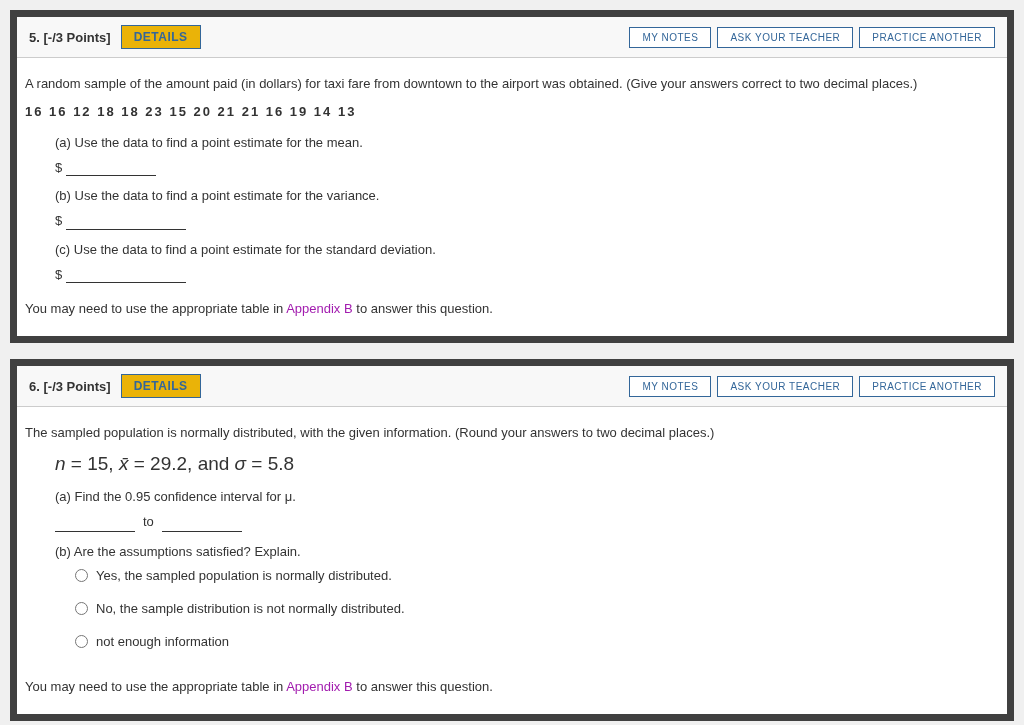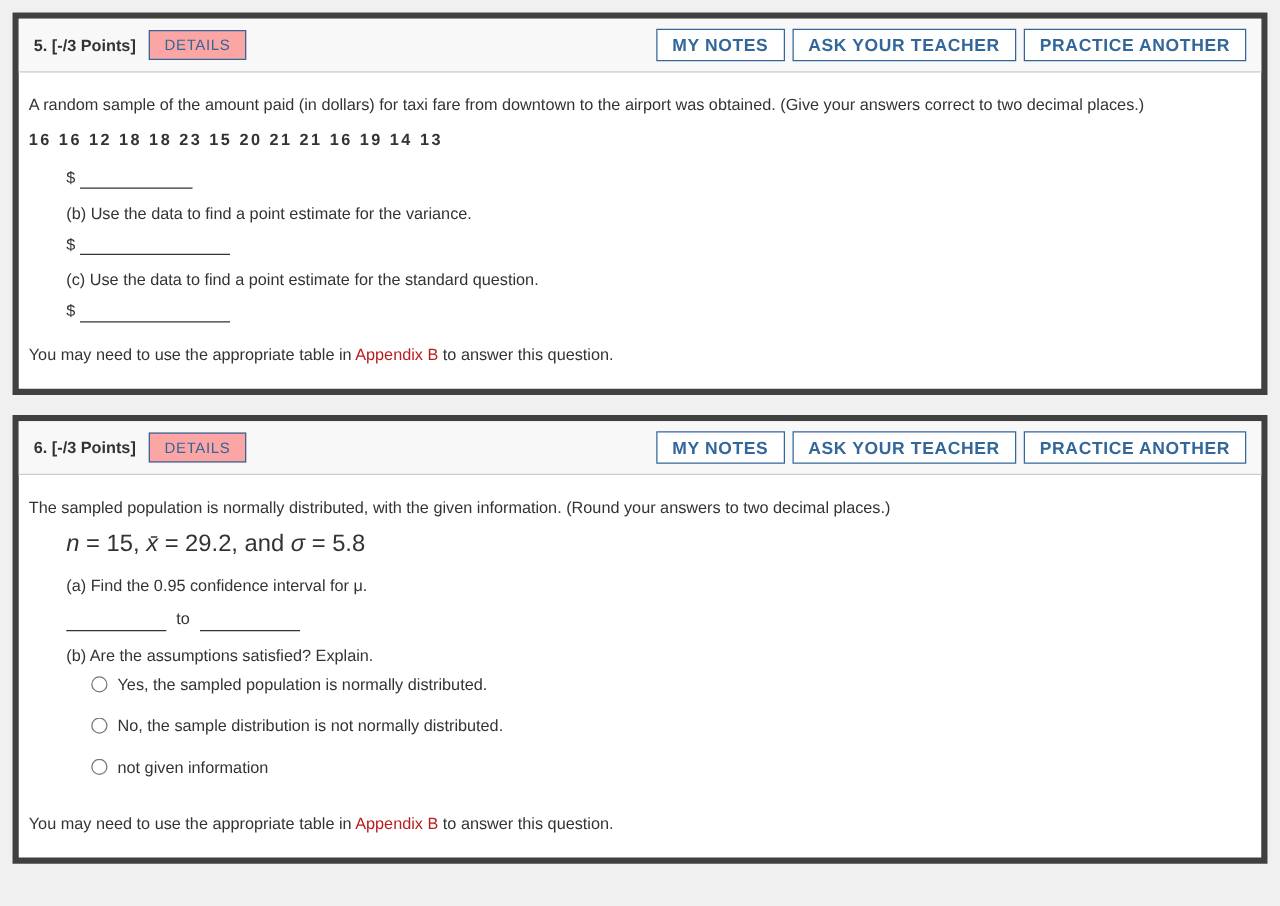--- a/index.html
+++ b/index.html
@@ -12,58 +12,58 @@
     .page-wrapper {
       max-width: 1024px;
       margin: 0 auto;
       padding: 10px;
       display: flex;
       flex-direction: column;
       gap: 16px;
     }
     .question-block {
       background: #fff;
-      border: 5px solid #404040;
+      border: 7px solid #404040;
     }
     .question-header {
       display: flex;
       align-items: center;
       padding: 8px 12px;
       background: #f8f8f8;
       border-bottom: 1px solid #ccc;
       gap: 10px;
     }
     .question-number {
       font-weight: bold;
       font-size: 13px;
       white-space: nowrap;
     }
     .btn-details {
       border: 1px solid #336699;
-      background: #fca5a5;
+      background: #eab308;
       color: #336699;
       padding: 4px 12px;
       font-size: 12px;
       cursor: pointer;
-      font-weight: normal;
+      font-weight: bold;
       letter-spacing: 0.5px;
     }
     .spacer { flex: 1; }
     .header-right-btns {
       display: flex;
       gap: 6px;
     }
     .btn-header {
       border: 1px solid #336699;
       background: #fff;
       color: #336699;
       padding: 4px 12px;
-      font-size: 14px;
+      font-size: 10px;
       cursor: pointer;
-      font-weight: bold;
+      font-weight: normal;
       letter-spacing: 0.5px;
     }
     .question-body {
       padding: 16px 20px 20px 8px;
     }
     .question-text {
       font-size: 13px;
       color: #333;
       margin-bottom: 10px;
       line-height: 1.5;
@@ -100,21 +100,21 @@
     }
     .text-input-wide {
       width: 120px;
     }
     .appendix-note {
       margin-top: 18px;
       font-size: 13px;
       color: #333;
     }
     .appendix-link {
-      color: #b91c1c;
+      color: #a21caf;
       text-decoration: none;
     }
     .confidence-row {
       display: flex;
       align-items: flex-start;
       margin: 8px 0 10px 30px;
       gap: 8px;
     }
     .confidence-input {
       border: none;
@@ -166,32 +166,33 @@
       <div class="header-right-btns">
         <button class="btn-header">MY NOTES</button>
         <button class="btn-header">ASK YOUR TEACHER</button>
         <button class="btn-header">PRACTICE ANOTHER</button>
       </div>
     </div>
     <div class="question-body">
       <p class="question-text">A random sample of the amount paid (in dollars) for taxi fare from downtown to the airport was obtained. (Give your answers correct to two decimal places.)</p>
       <div class="data-line">16  16  12  18  18  23  15  20  21  21  16  19  14  13</div>
 
+      <div class="sub-question">(a) Use the data to find a point estimate for the mean.</div>
       <div class="input-row">
         <span class="dollar-sign">$</span>
         <input class="text-input" type="text" style="">
       </div>
 
       <div class="sub-question">(b) Use the data to find a point estimate for the variance.</div>
       <div class="input-row">
         <span class="dollar-sign">$</span>
         <input class="text-input text-input-wide" type="text" style="">
       </div>
 
-      <div class="sub-question">(c) Use the data to find a point estimate for the standard question.</div>
+      <div class="sub-question">(c) Use the data to find a point estimate for the standard deviation.</div>
       <div class="input-row">
         <span class="dollar-sign">$</span>
         <input class="text-input text-input-wide" type="text" style="">
       </div>
 
       <p class="appendix-note">
         <span>You may need to use the appropriate table in </span><a href="#" class="appendix-link">Appendix B</a><span> to answer this question.</span>
       </p>
     </div>
   </div>
@@ -227,21 +228,21 @@
         <label class="radio-label">
           <input type="radio" name="q6_radio" style="">
           <span>Yes, the sampled population is normally distributed.</span>
         </label>
         <label class="radio-label">
           <input type="radio" name="q6_radio" style="">
           <span>No, the sample distribution is not normally distributed.</span>
         </label>
         <label class="radio-label">
           <input type="radio" name="q6_radio" style="">
-          <span>not given information</span>
+          <span>not enough information</span>
         </label>
       </div>
 
       <p class="appendix-note" style="margin-top:30px;">
         <span>You may need to use the appropriate table in </span><a href="#" class="appendix-link">Appendix B</a><span> to answer this question.</span>
       </p>
     </div>
   </div>
 
 </div>

